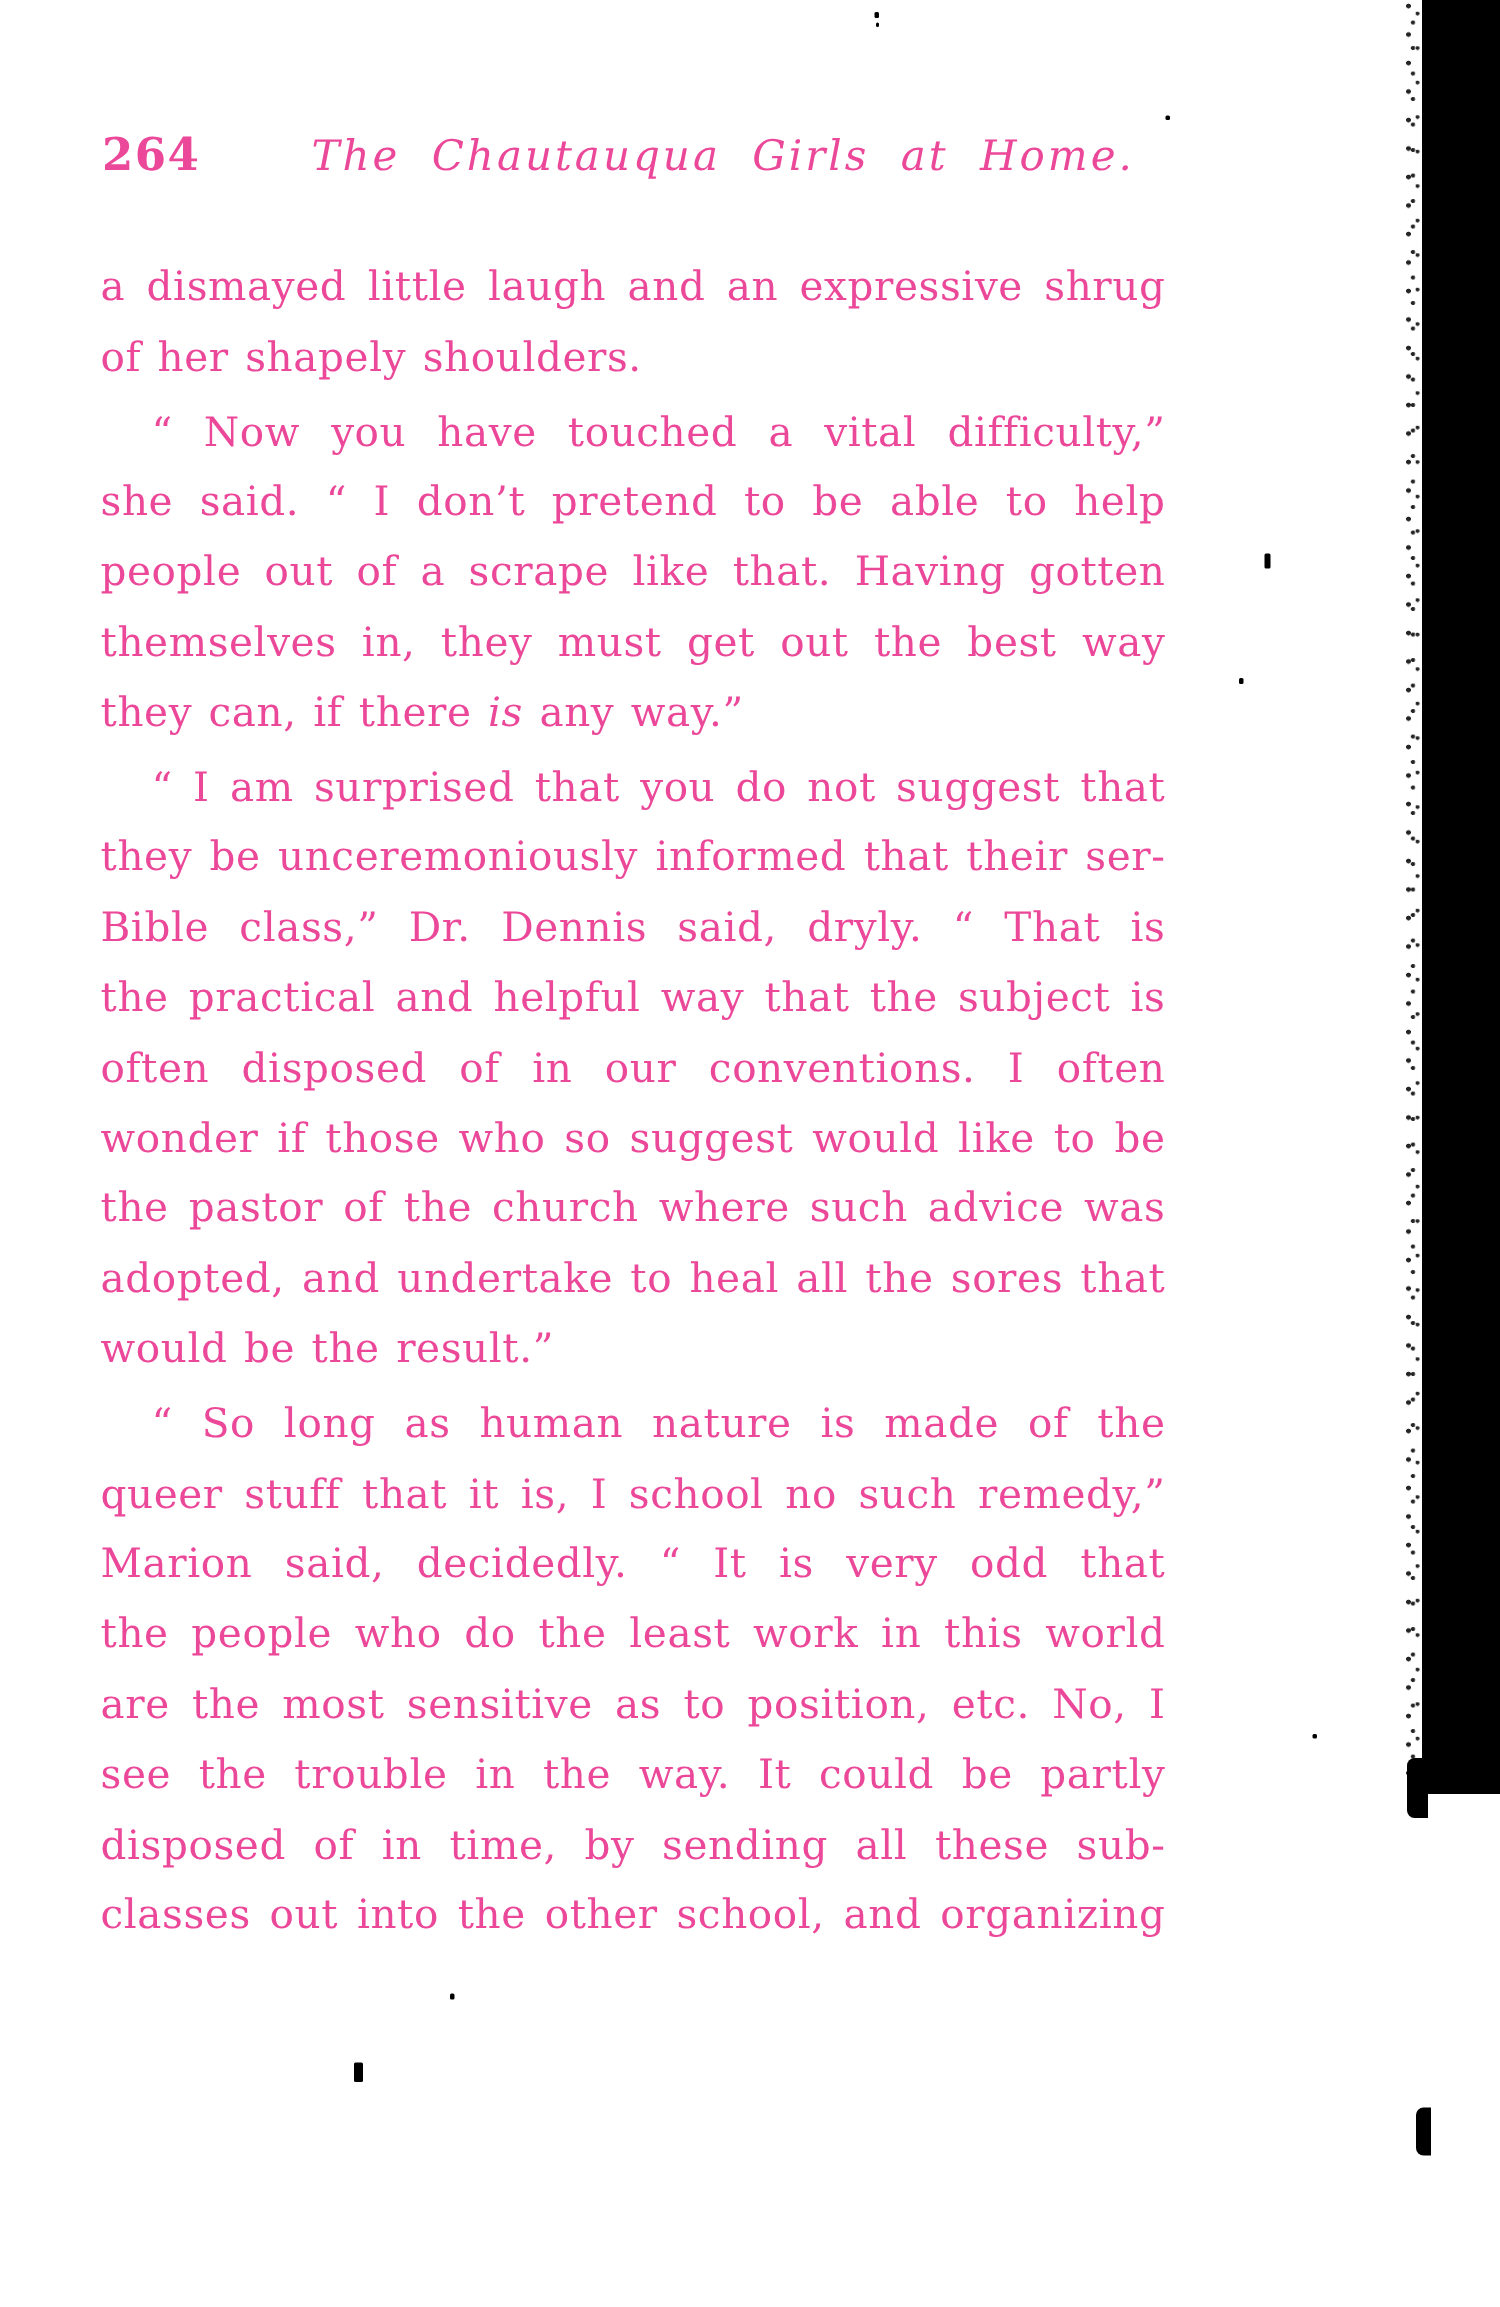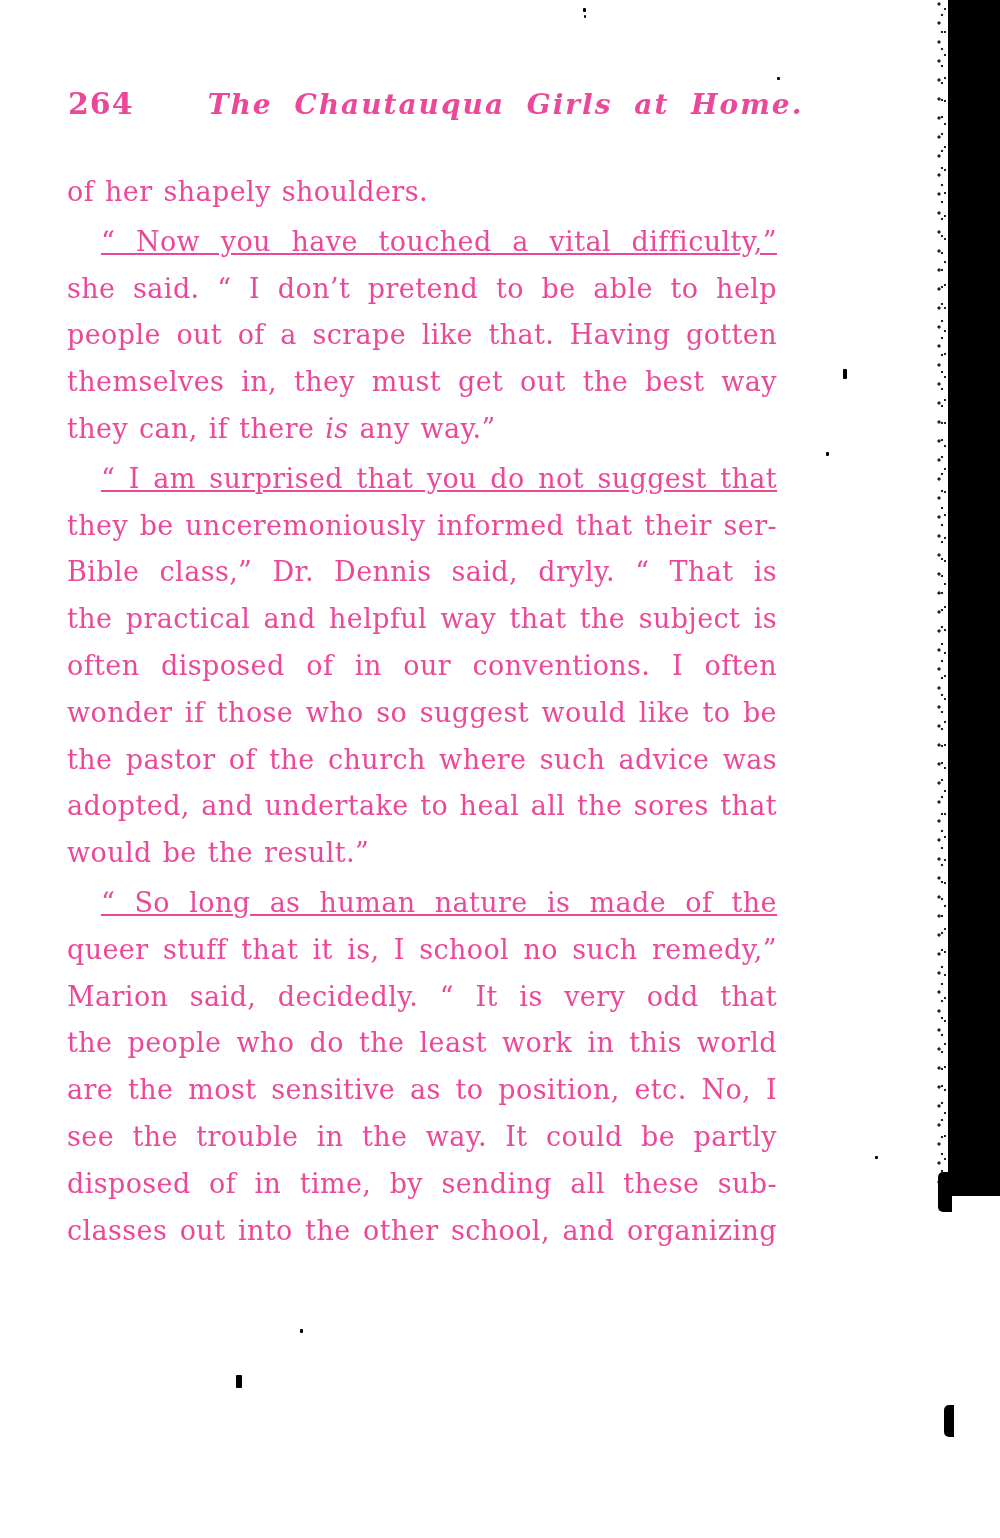--- a/index.html
+++ b/index.html
@@ -30,21 +30,21 @@
   }
   #page-number {
     font-size: 30px;
     font-weight: 700;
     letter-spacing: 1px;
   }
   #running-title {
     margin-left: 74px;
     font-size: 28px;
     font-style: italic;
-    font-weight: 700;
+    font-weight: 400;
     letter-spacing: 2px;
     word-spacing: 10px;
   }
   
   #text-block {
     position: absolute;
     top: 169px;
     left: 67px;
     width: 710px;
     font-size: 27px;
@@ -58,21 +58,21 @@
     overflow: hidden;
   }
   .line-just {
     text-align: justify;
     text-align-last: justify;
   }
   .line-left {
     text-align: center;
     text-align-last: left;
   }
-  .line-indent { text-indent: 34px; text-decoration: underline; }
+  .line-indent { text-indent: 34px; }
   .line i { font-style: italic; }
   
   #gutter-band {
     position: absolute;
     top: 0;
     left: 948px;
     right: 0;
     bottom: 0;
     background: #000000;
   }
@@ -116,20 +116,21 @@
 
 <div id="page">
 
   <div id="page-header">
     <span id="page-number">264</span>
     <span id="running-title">The Chautauqua Girls at Home.</span>
   </div>
 
   <div id="text-block">
       <div class="para">
+        <div class="line line-just"><span>a dismayed little laugh and an expressive shrug</span></div>
         <div class="line line-left"><span>of her shapely shoulders.</span></div>
       </div>
       <div class="para">
         <div class="line line-just line-indent"><span>“ Now you have touched a vital difficulty,”</span></div>
         <div class="line line-just"><span>she said. “ I don’t pretend to be able to help</span></div>
         <div class="line line-just"><span>people out of a scrape like that. Having gotten</span></div>
         <div class="line line-just"><span>themselves in, they must get out the best way</span></div>
         <div class="line line-left"><span>they can, if there </span><i>is</i><span> any way.”</span></div>
       </div>
       <div class="para">

